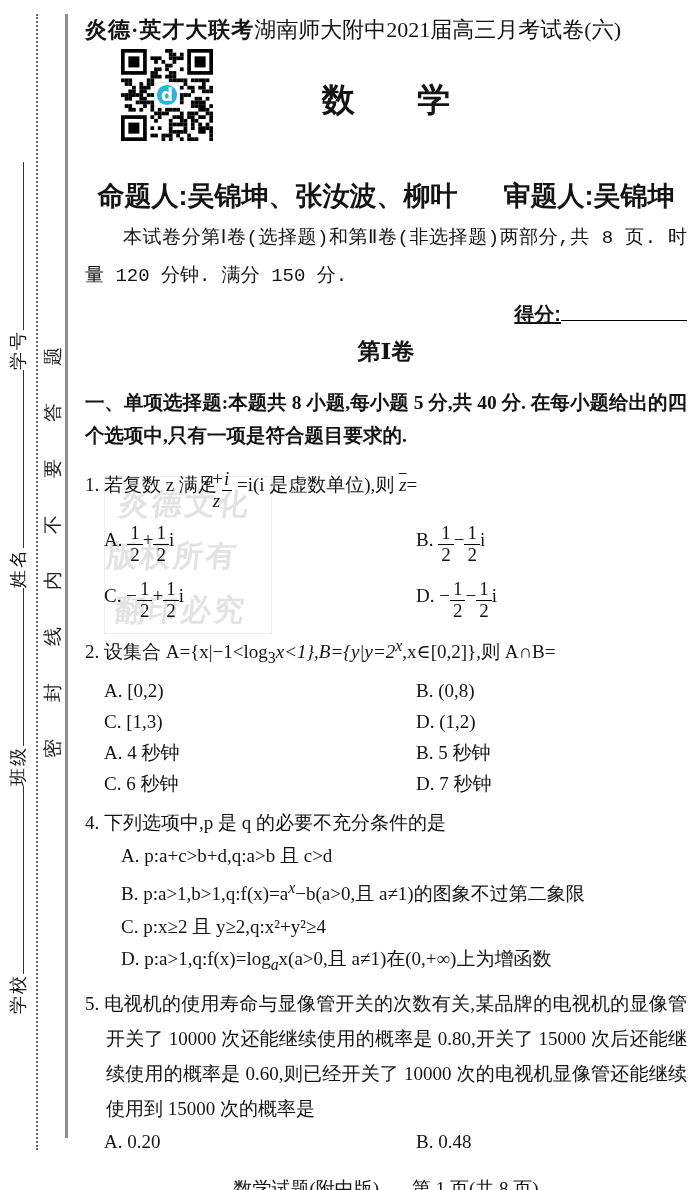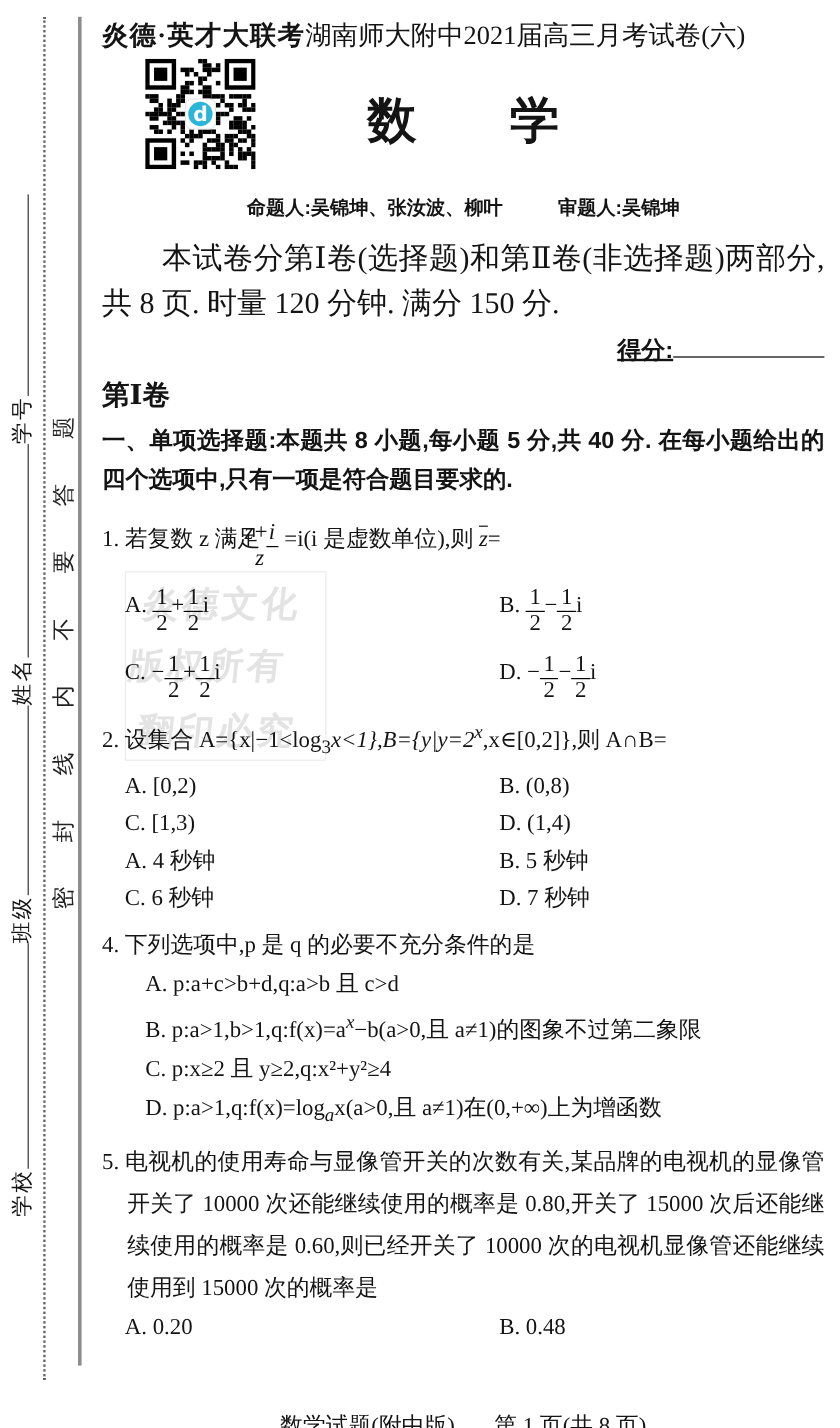--- a/index.html
+++ b/index.html
@@ -39,39 +39,39 @@
 
   
   .main{position:absolute;left:85px;top:0;width:602px;z-index:1;}
 
   .paper-title{margin-top:15px;font-size:22px;line-height:30px;white-space:nowrap;}
   .paper-title .brand{font-weight:bold;letter-spacing:1px;}
 
   .header-block{position:relative;height:102px;margin-top:4px;}
   .qr{position:absolute;left:36px;top:0;width:92px;height:92px;}
   .subject{
-    text-align:center;font-size:41px;font-weight:bold;line-height:102px;
+    text-align:center;font-size:33px;font-weight:bold;line-height:102px;
     letter-spacing:1.9em;text-indent:1.9em;
     font-family:"Liberation Sans","DejaVu Sans",sans-serif;
   }
 
-  .people-row{display:flex;justify-content:center;gap:46px;margin-top:10px;
-    font-size:16px;font-weight:bold;line-height:26px;
+  .people-row{display:flex;justify-content:center;gap:46px;margin-top:32px;
+    font-size:27px;font-weight:bold;line-height:26px;
     font-family:"Liberation Sans","DejaVu Sans",sans-serif;}
 
-  .intro{margin-top:10px;font-size:25px;line-height:38px;text-indent:2em;text-align:justify;}
+  .intro{margin-top:10px;font-size:19px;line-height:38px;text-indent:2em;text-align:justify;font-family:Liberation Mono, monospace;}
 
   .score-row{margin-top:4px;text-align:right;font-size:20px;line-height:30px;}
   .score-row .lbl{font-weight:bold;font-family:"Liberation Sans","DejaVu Sans",sans-serif;text-decoration:underline;}
   .score-blank{display:inline-block;width:126px;height:16px;border-bottom:1.5px solid #000;}
 
-  .part-title{margin-top:6px;text-align:left;font-size:23px;font-weight:bold;line-height:34px;}
-
-  .section-instruction{margin-top:4px;font-size:19.5px;font-weight:bold;line-height:33px;text-align:justify;
-    font-family:Liberation Sans, sans-serif;}
+  .part-title{margin-top:6px;text-align:center;font-size:23px;font-weight:bold;line-height:34px;}
+
+  .section-instruction{margin-top:17px;font-size:19.5px;font-weight:bold;line-height:33px;text-align:justify;
+    font-family:Liberation Serif, serif;}
 
   .stem{font-size:19px;line-height:35px;text-align:justify;padding-left:21px;text-indent:-21px;margin-top:6px;}
   .q1-stem{margin-top:10px;line-height:46px;}
 
   .opt-grid{display:grid;grid-template-columns:312px 1fr;margin-left:19px;font-size:19px;line-height:31px;}
   .opt-grid.fracs{row-gap:10px;margin-top:8px;margin-bottom:4px;line-height:40px;}
   .opt-lines{margin-left:36px;font-size:19px;line-height:32px;}
   .opt-lines div{text-align:justify;}
 
   .frac{display:inline-block;text-align:center;vertical-align:-0.85em;line-height:1.1;font-style:italic;}
@@ -351,21 +351,21 @@
     </div>
   </div>
 
   <div class="stem">
     <span>2. 设集合 A={x|−1&lt;log</span><sub>3</sub><span class="vit">x&lt;1},B={y|y=2</span><sup class="vit">x</sup><span>,x∈[0,2]},则 A∩B=</span>
   </div>
   <div class="opt-grid">
     <div><span>A.</span> <span>[0,2)</span></div>
     <div><span>B.</span> <span>(0,8)</span></div>
     <div><span>C.</span> <span>[1,3)</span></div>
-    <div><span>D.</span> <span>(1,4)</span></div>
+    <div><span>D.</span> <span>(1,2)</span></div>
   </div>
 
   <div class="opt-grid">
     <div><span>A.</span> <span>4 秒钟</span></div>
     <div><span>B.</span> <span>5 秒钟</span></div>
     <div><span>C.</span> <span>6 秒钟</span></div>
     <div><span>D.</span> <span>7 秒钟</span></div>
   </div>
 
   <div class="stem">4. 下列选项中,p 是 q 的必要不充分条件的是</div>

